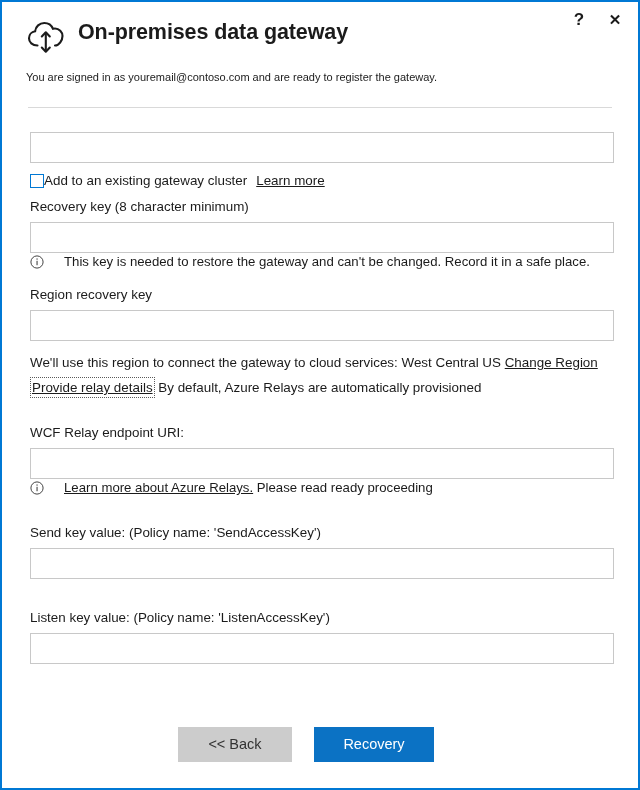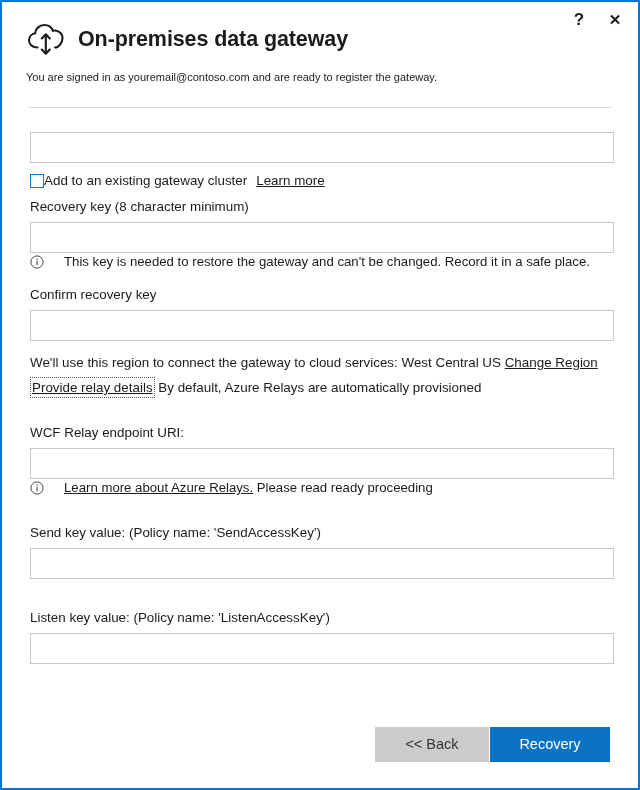--- a/index.html
+++ b/index.html
@@ -51,21 +51,20 @@
   
   .header {
     position: absolute;
     left: 0;
     top: 0;
     right: 0;
     padding: 18px 26px 0 24px;
   }
   .title-row {
     display: flex;
-    align-items: center;
     gap: 12px;
     height: 38px;
   }
   .cloud-icon { width: 40px; height: 34px; flex: none; }
   .app-title {
     font-size: 21.5px;
     font-weight: bold;
     color: #1b1b1b;
     letter-spacing: -0.1px;
     white-space: nowrap;
@@ -166,22 +165,22 @@
   }
 
   
   .footer {
     position: absolute;
     left: 0;
     right: 0;
     bottom: 26px;
     padding-right: 28px;
     display: flex;
-    justify-content: flex-end;
-    gap: 1px;
+    justify-content: center;
+    gap: 22px;
   }
   .btn {
     font-family: "Liberation Sans", sans-serif;
     font-size: 14.5px;
     border: none;
     cursor: pointer;
     height: 35px;
     line-height: 35px;
     text-align: center;
     padding: 0;
@@ -248,21 +247,21 @@
           <circle cx="7" cy="7" r="6.1" fill="none" stroke="#444" stroke-width="1"></circle>
           <rect x="6.5" y="5.8" width="1.1" height="4.4" fill="#444"></rect>
           <rect x="6.5" y="3.4" width="1.1" height="1.3" fill="#444"></rect>
         </svg>
       </span>
       <span class="info-text">This key is needed to restore the gateway and can't be changed. Record it in a safe place.</span>
     </div>
 
     <div class="gap-md"></div>
 
-    <div class="field-label">Confirm recovery key</div>
+    <div class="field-label">Region recovery key</div>
     <input class="text-input" type="text" value="" placeholder="" style="">
 
     <div style="height:12px"></div>
 
     <div class="note-line">
       <span>We'll use this region to connect the gateway to cloud services: West Central US</span>
       <span class="link-inline">Change Region</span>
     </div>
 
     <div style="height:5px"></div>

